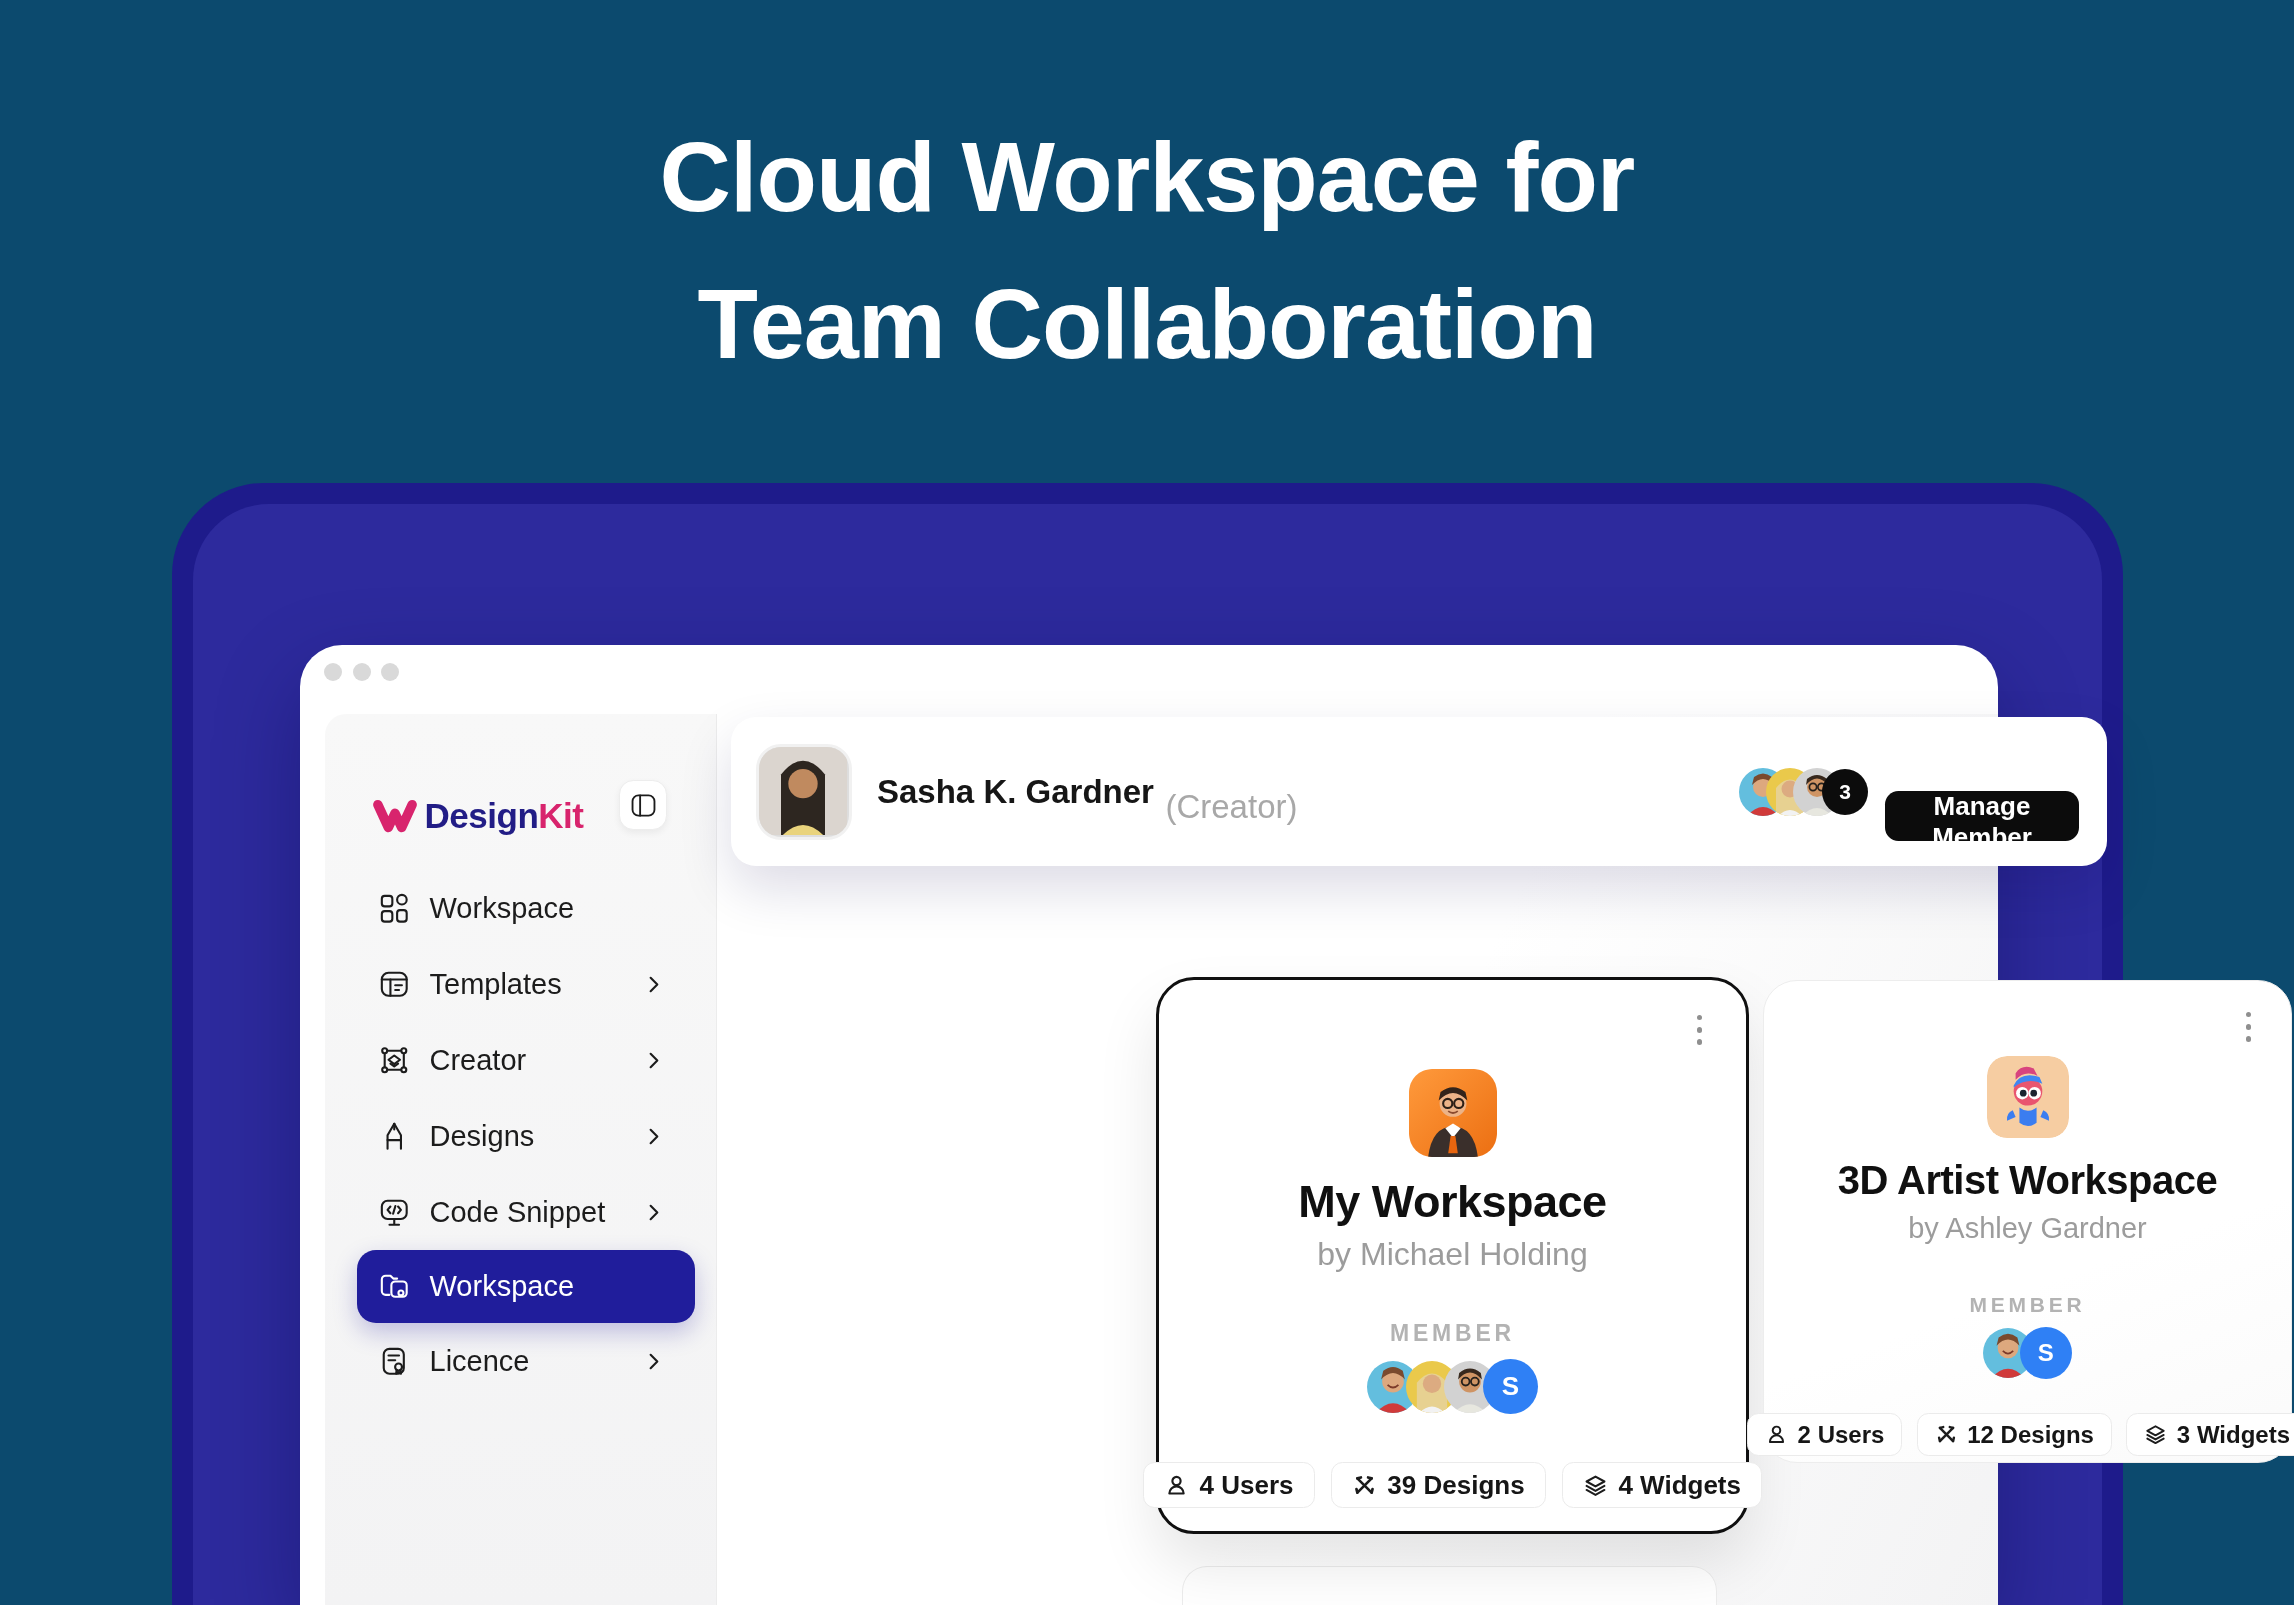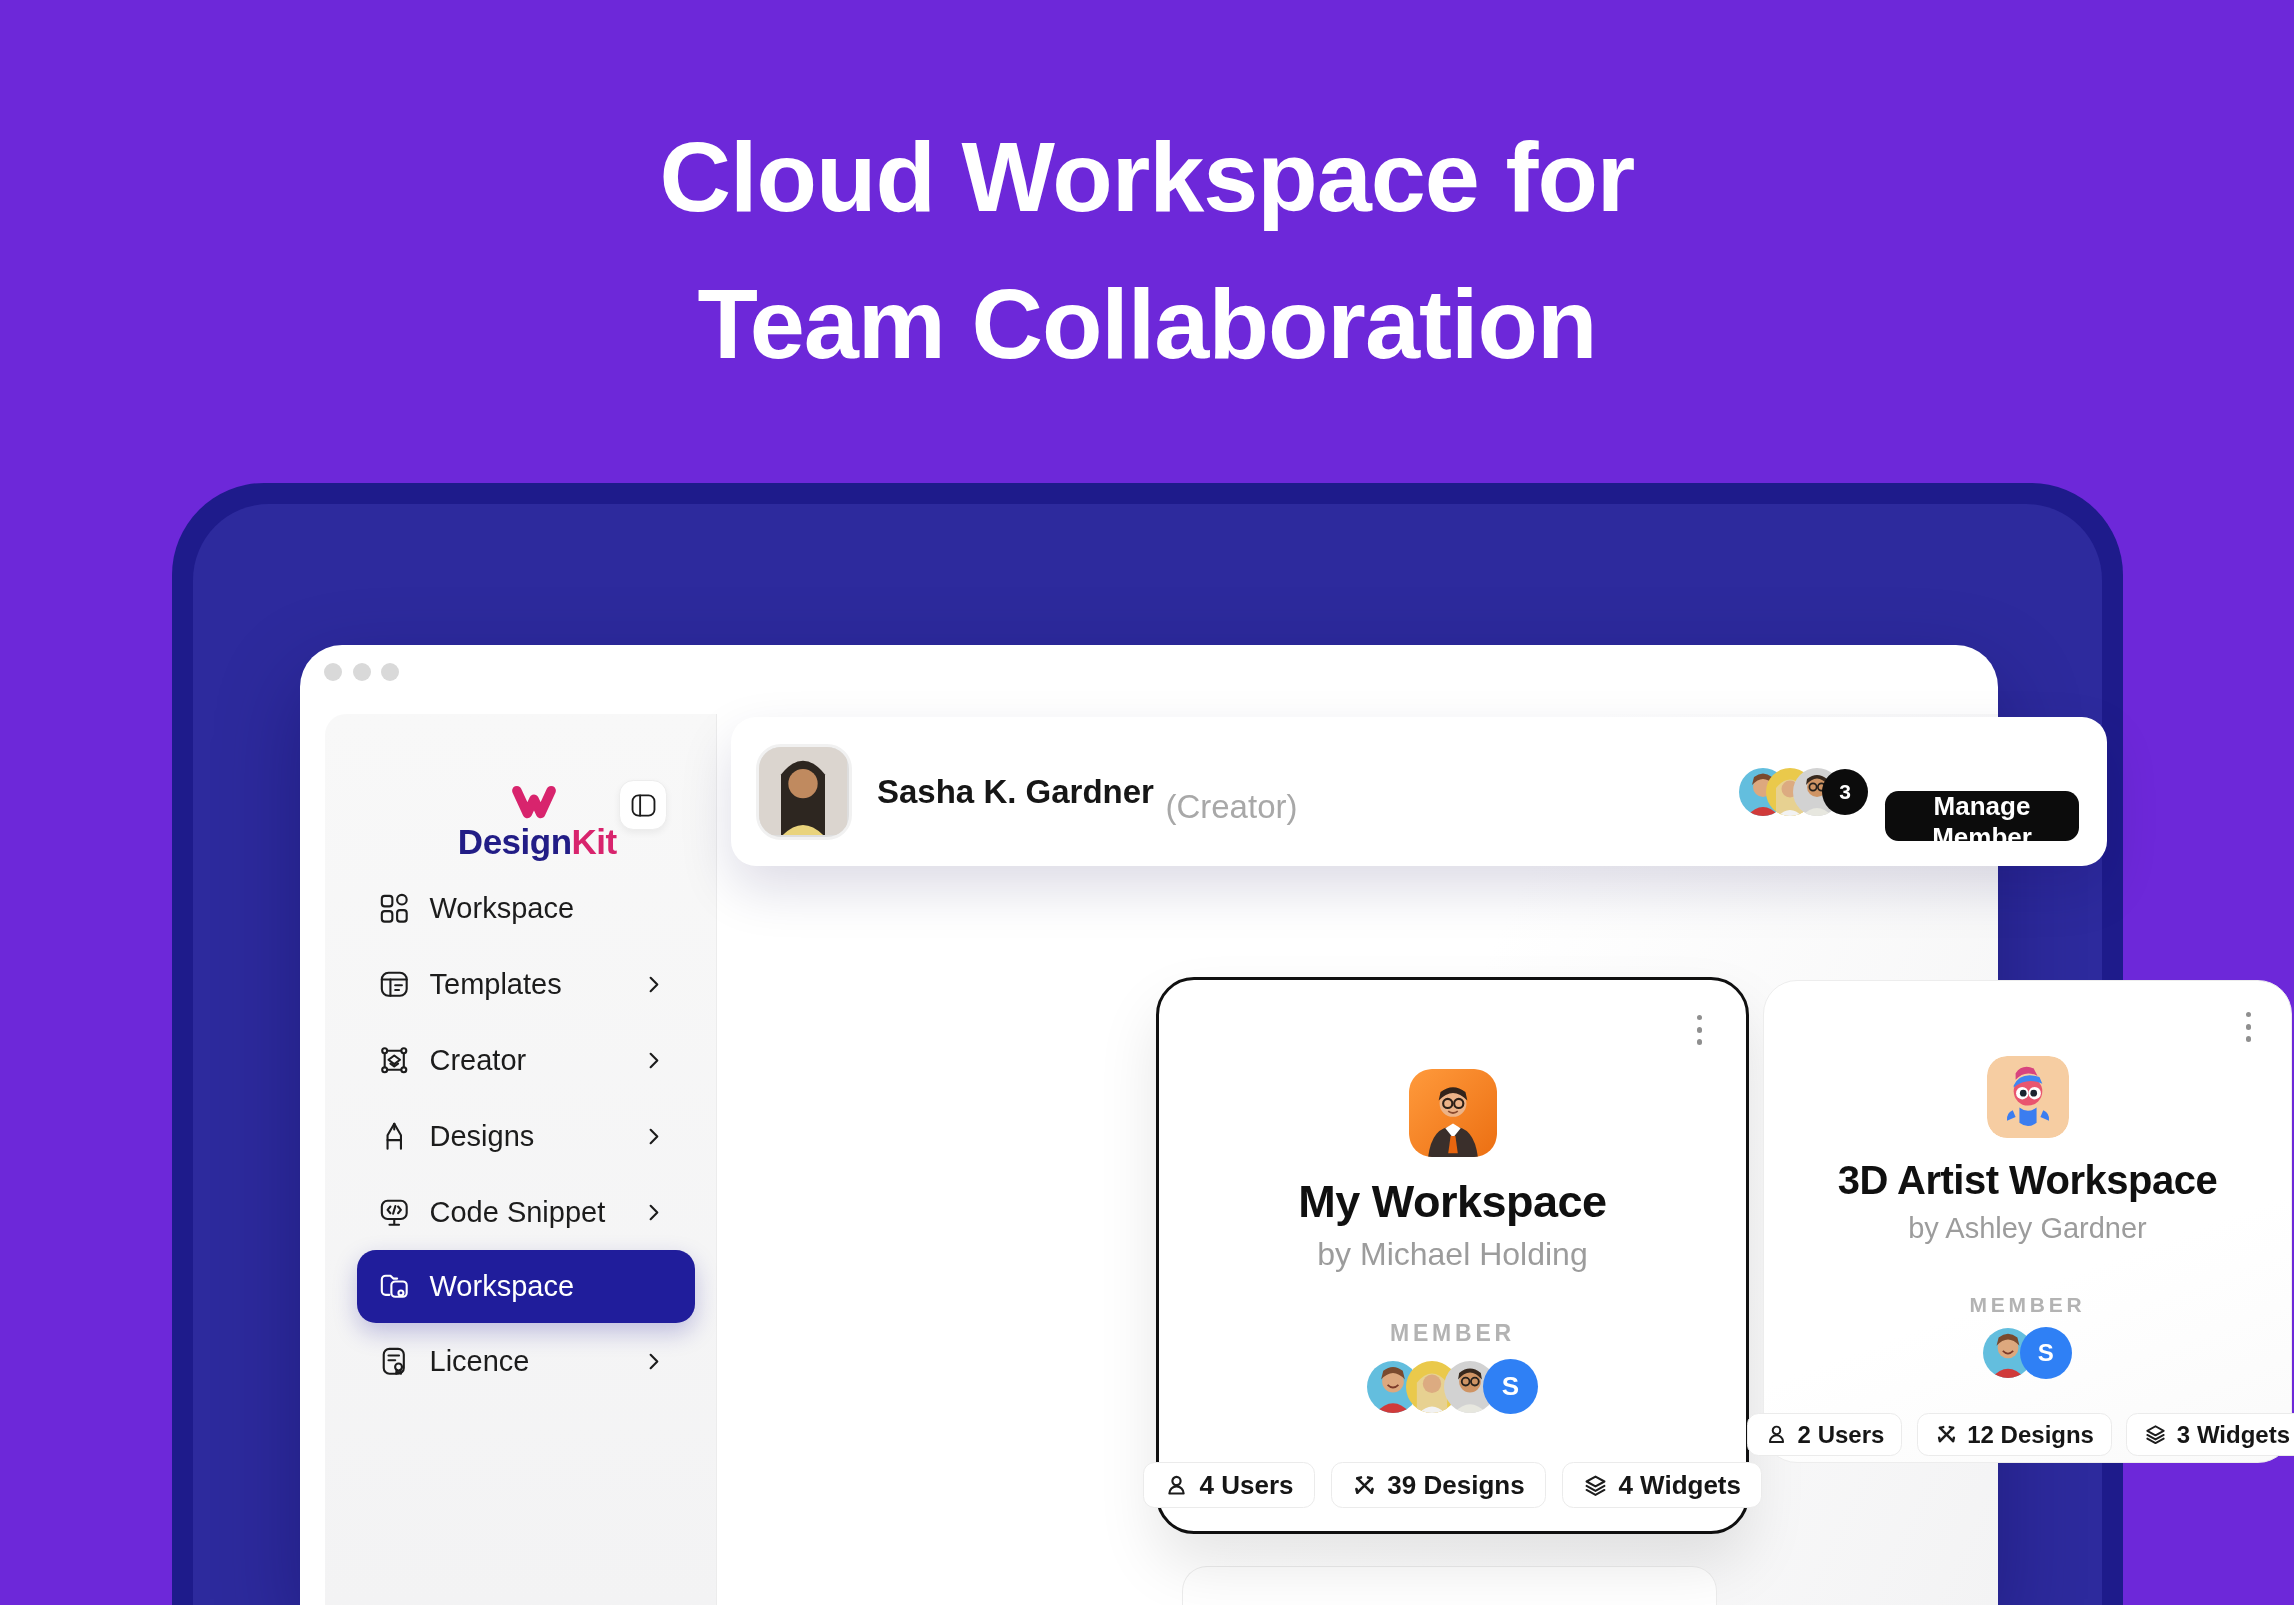--- a/index.html
+++ b/index.html
@@ -1,19 +1,19 @@
 <!DOCTYPE html>
 <html><head>
 <meta charset="utf-8">
 <style>
   * { margin:0; padding:0; box-sizing:border-box; }
   html,body { background:#07067e; }
   .page {
     position:relative; width:2294px; height:1606px; overflow:hidden;
-    background:#6d28d9; font-family:"Liberation Sans", sans-serif;
+    background:#0c4a6e; font-family:"Liberation Sans", sans-serif;
   }
   
   .hero { position:absolute; top:103px; left:0; right:0; text-align:center; z-index:1; }
   .hero h1 { color:#ffffff; font-size:99px; line-height:147px; font-weight:700; letter-spacing:-1px; }
 
   
   .panel-ring  { position:absolute; left:172px; top:483px; width:1951px; height:1338px; border-radius:92px; background:#1e1b8b; z-index:2; }
   .panel-inner { position:absolute; left:193px; top:504px; width:1909px; height:1319px; border-radius:76px; background:#2d2a9d; z-index:3; }
 
   
@@ -25,21 +25,21 @@
   .win-dots { position:absolute; left:24px; top:18px; display:flex; gap:10.5px; }
   .win-dot { width:18px; height:18px; border-radius:50%; background:#d9d9d9; }
 
   
   .sidebar {
     position:absolute; left:25px; top:69px; width:392px; height:892px;
     background:linear-gradient(180deg,#f8f8f8 0%,#f3f3f4 100%);
     border-radius:21px 0 0 0;
   }
   .sidebar-divider { position:absolute; right:0; top:0; bottom:0; width:1px; background:#ececec; }
-  .logo-row { position:absolute; left:48px; top:70px; right:23px; height:52px; display:flex; align-items:center;flex-direction:column; }
+  .logo-row { position:absolute; left:48px; top:70px; right:23px; height:52px; display:flex; align-items:flex-end; }
   .logo-mark { width:44px; height:38px; flex:0 0 auto; }
   .logo-text { font-size:35px; font-weight:700; margin-left:7.6px; letter-spacing:-0.5px; }
   .logo-text .navy { color:#221d86; }
   .logo-text .pink { color:#d8246d; }
   .collapse-btn {
     position:absolute; right:27px; top:-3.8px; width:48px; height:50px; background:#ffffff;
     border:1px solid #ededed; border-radius:14.3px; box-shadow:0 2.9px 7.6px rgba(0,0,0,.06);
     display:flex; align-items:center; justify-content:center; cursor:pointer;
   }
   .nav { position:absolute; left:0; top:156px; right:0; list-style:none; }

